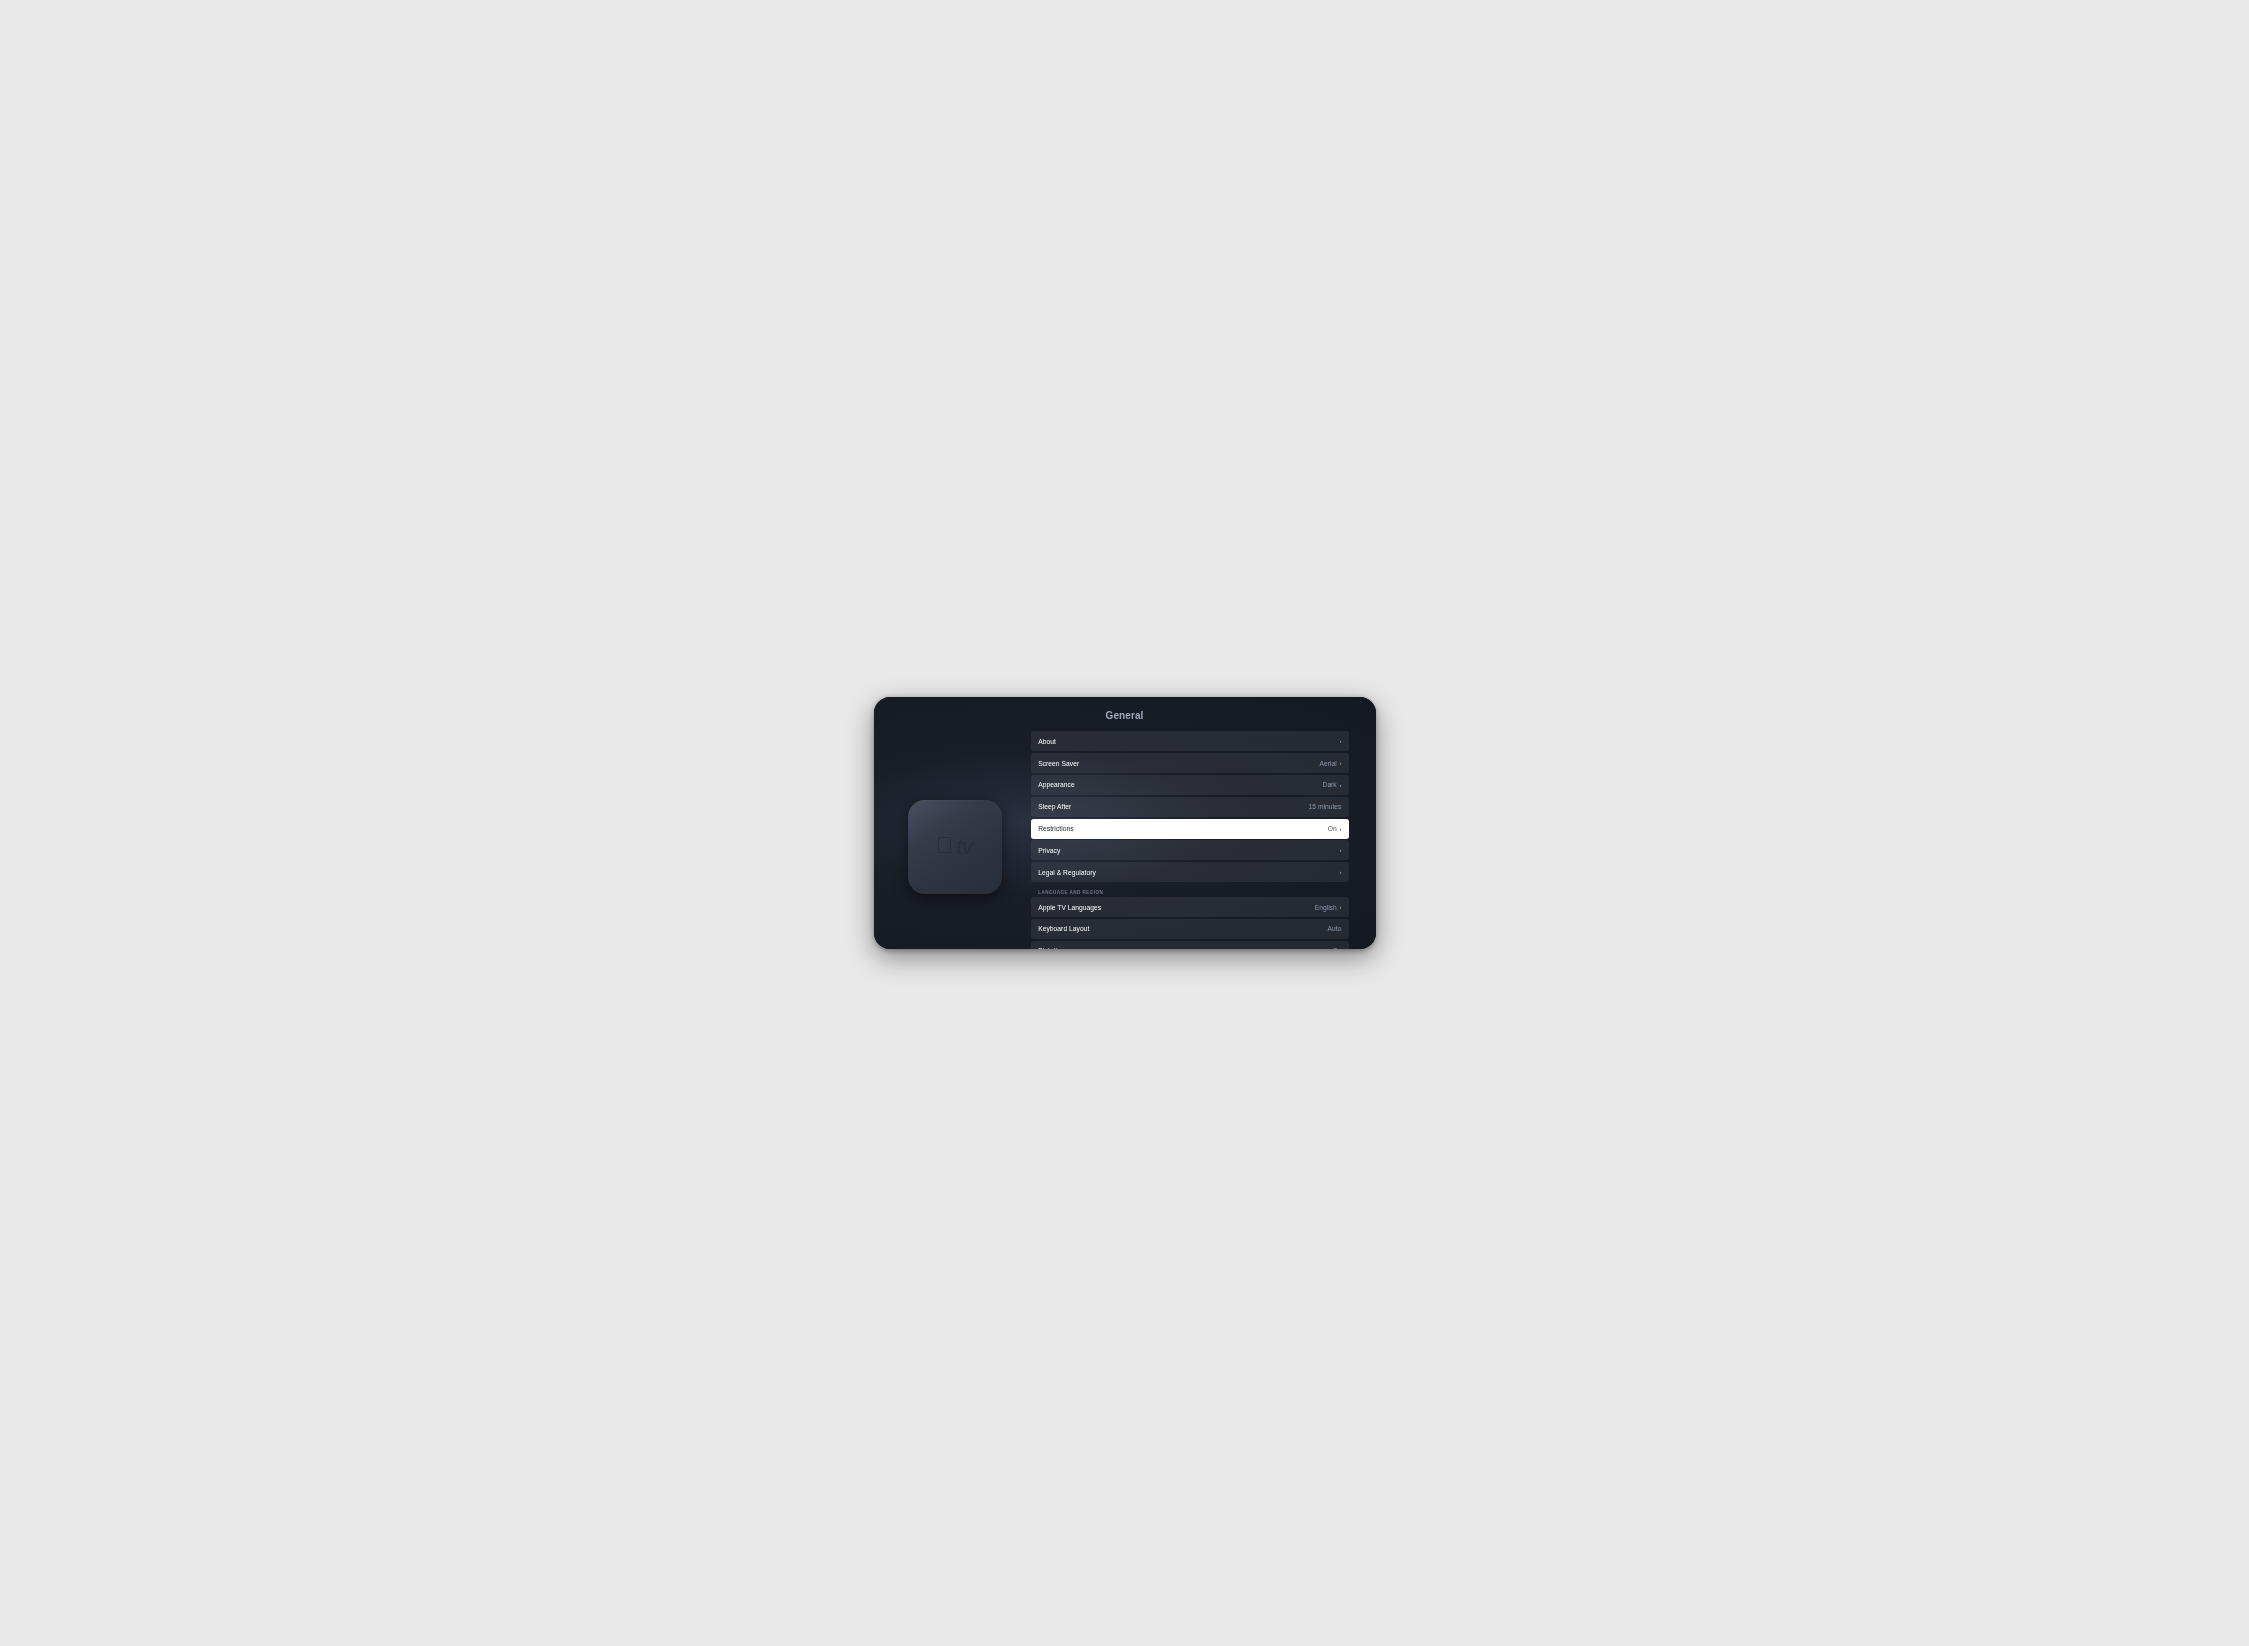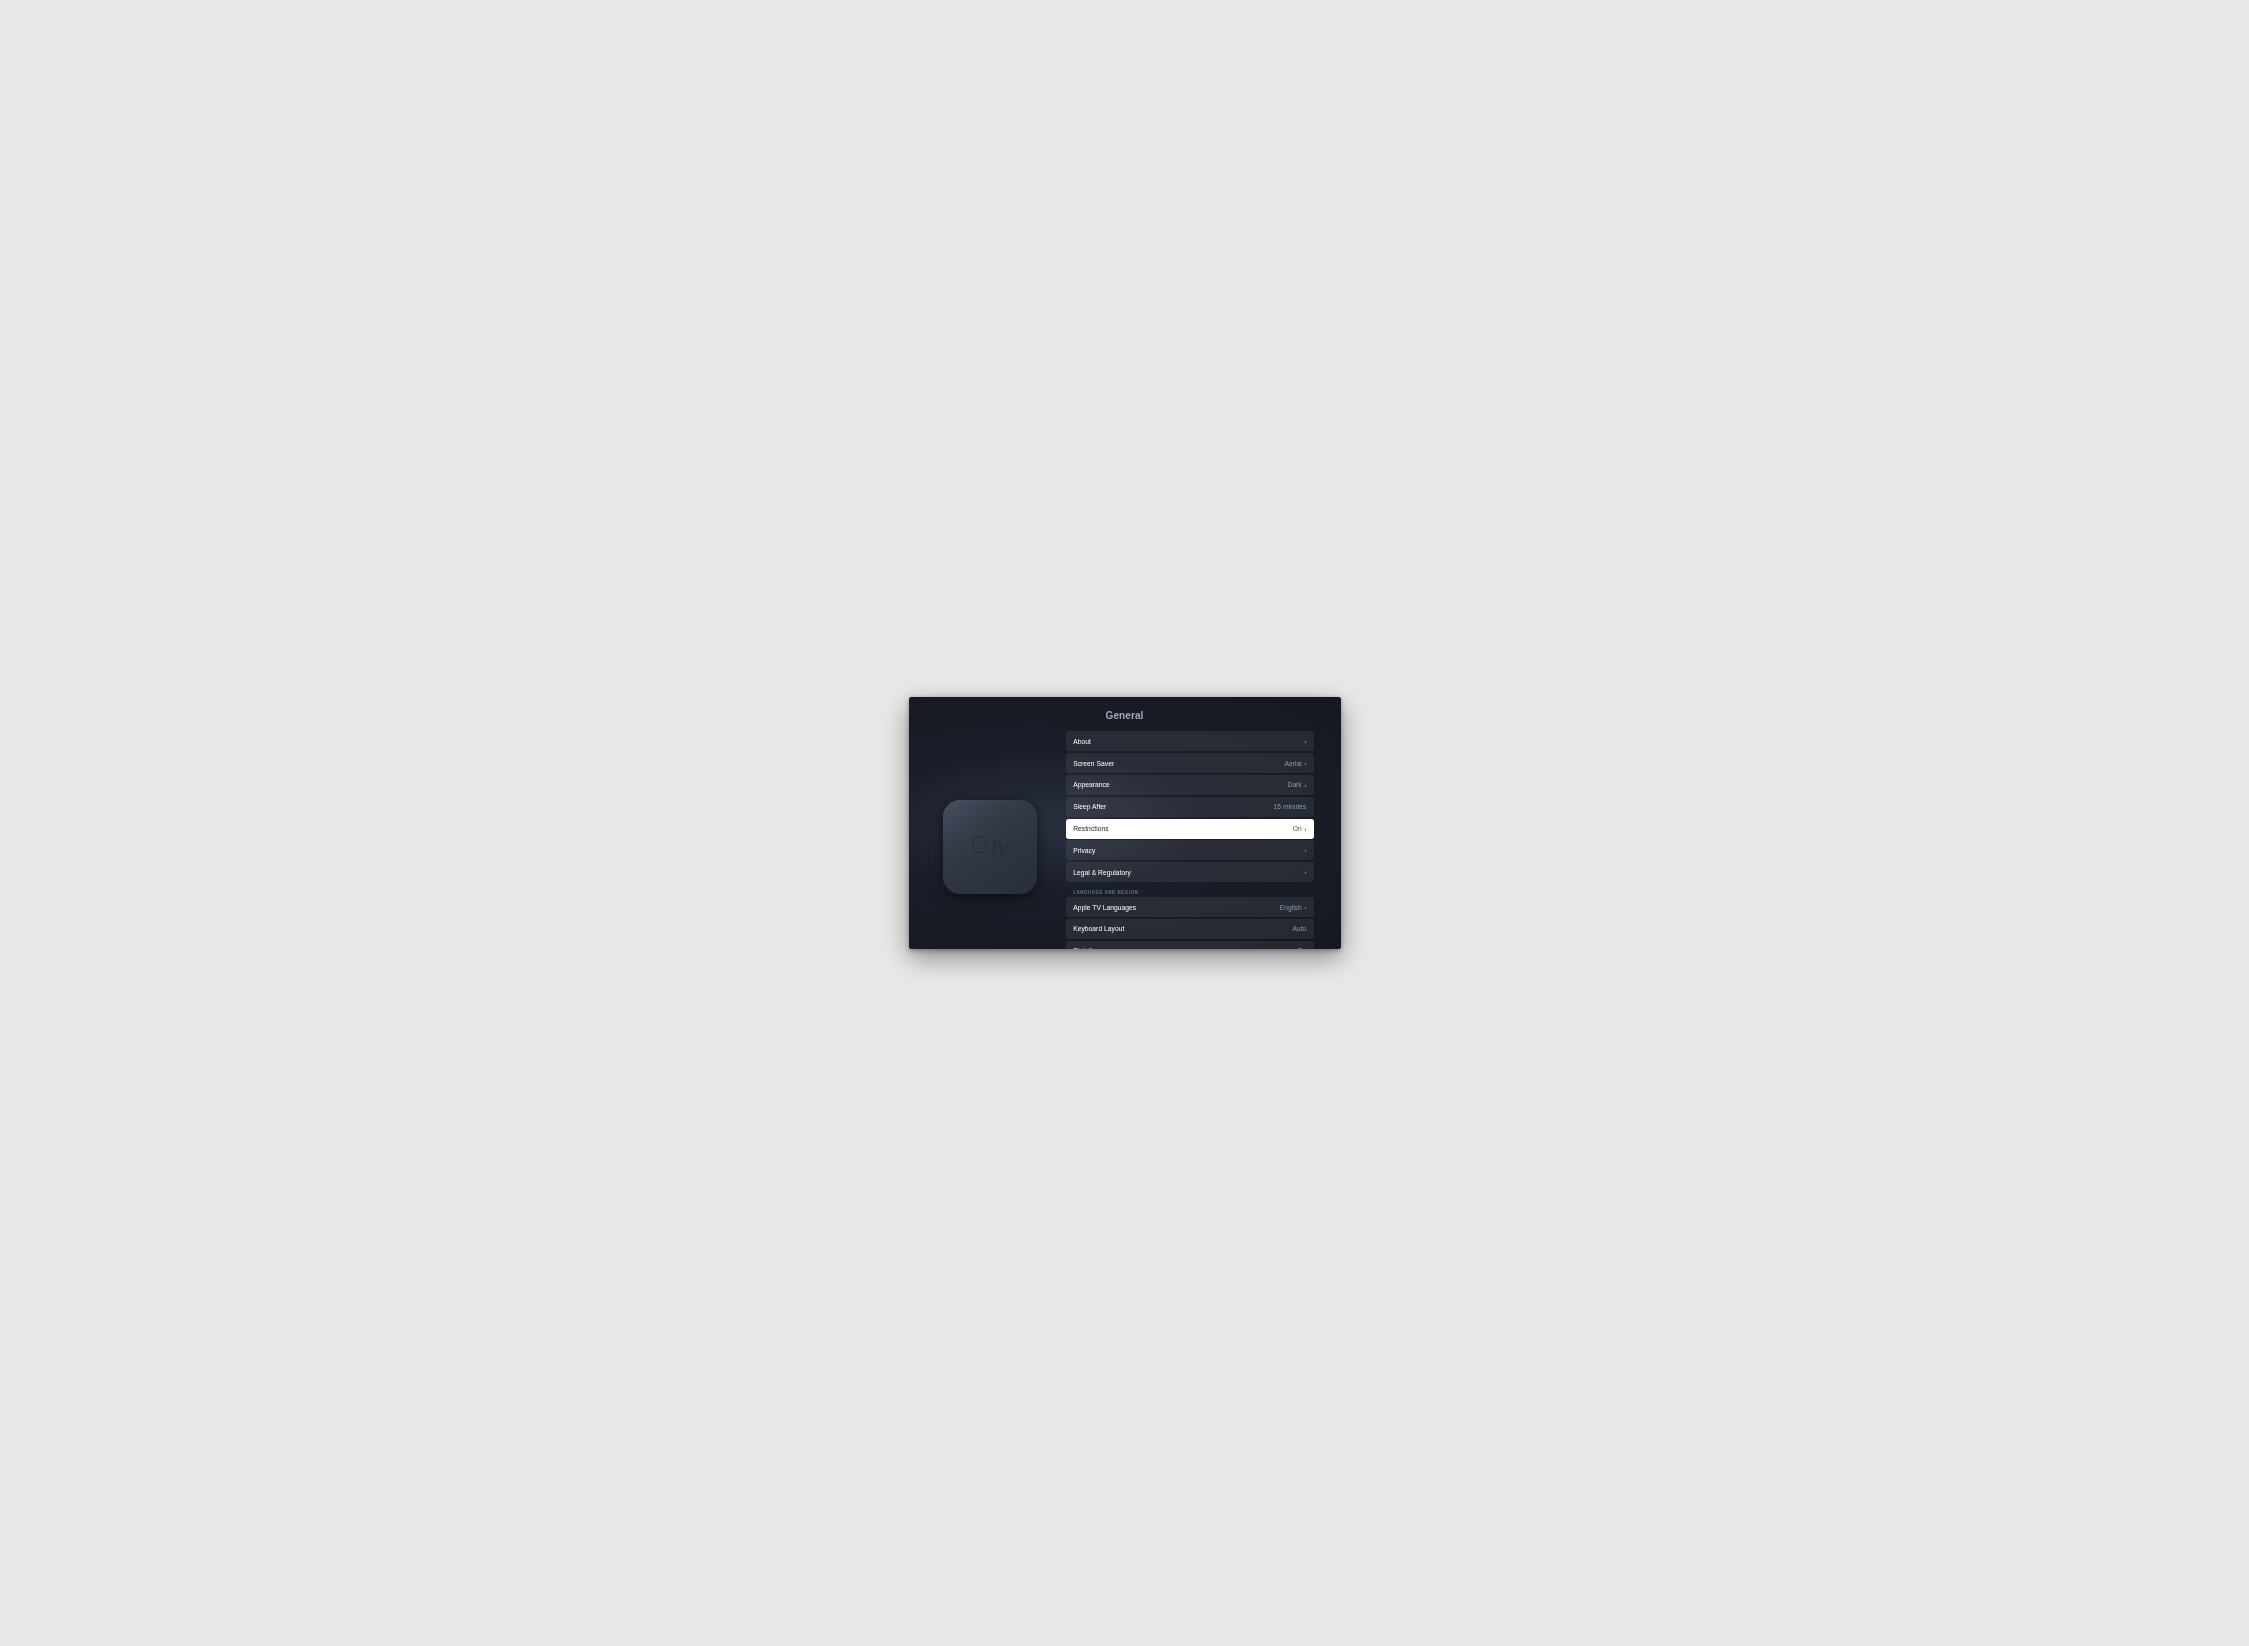--- a/index.html
+++ b/index.html
@@ -11,24 +11,24 @@
     body {
       background: #e8e8e8;
       display: flex;
       justify-content: center;
       align-items: center;
       min-height: 100vh;
       font-family: -apple-system, BlinkMacSystemFont, 'SF Pro Display', 'Helvetica Neue', Arial, sans-serif;
     }
 
     .tv-frame {
-      width: 432px;
+      width: 502px;
       height: 252px;
       background: #1a1e24;
-      border-radius: 3px;
+      border-radius: 16px;
       box-shadow: 0 9px 27px rgba(0,0,0,0.4), 0 1.8px 5.4px rgba(0,0,0,0.3);
       position: relative;
       overflow: hidden;
       display: flex;
       flex-direction: column;
     }
 
     .screen {
       width: 100%;
       height: 100%;

